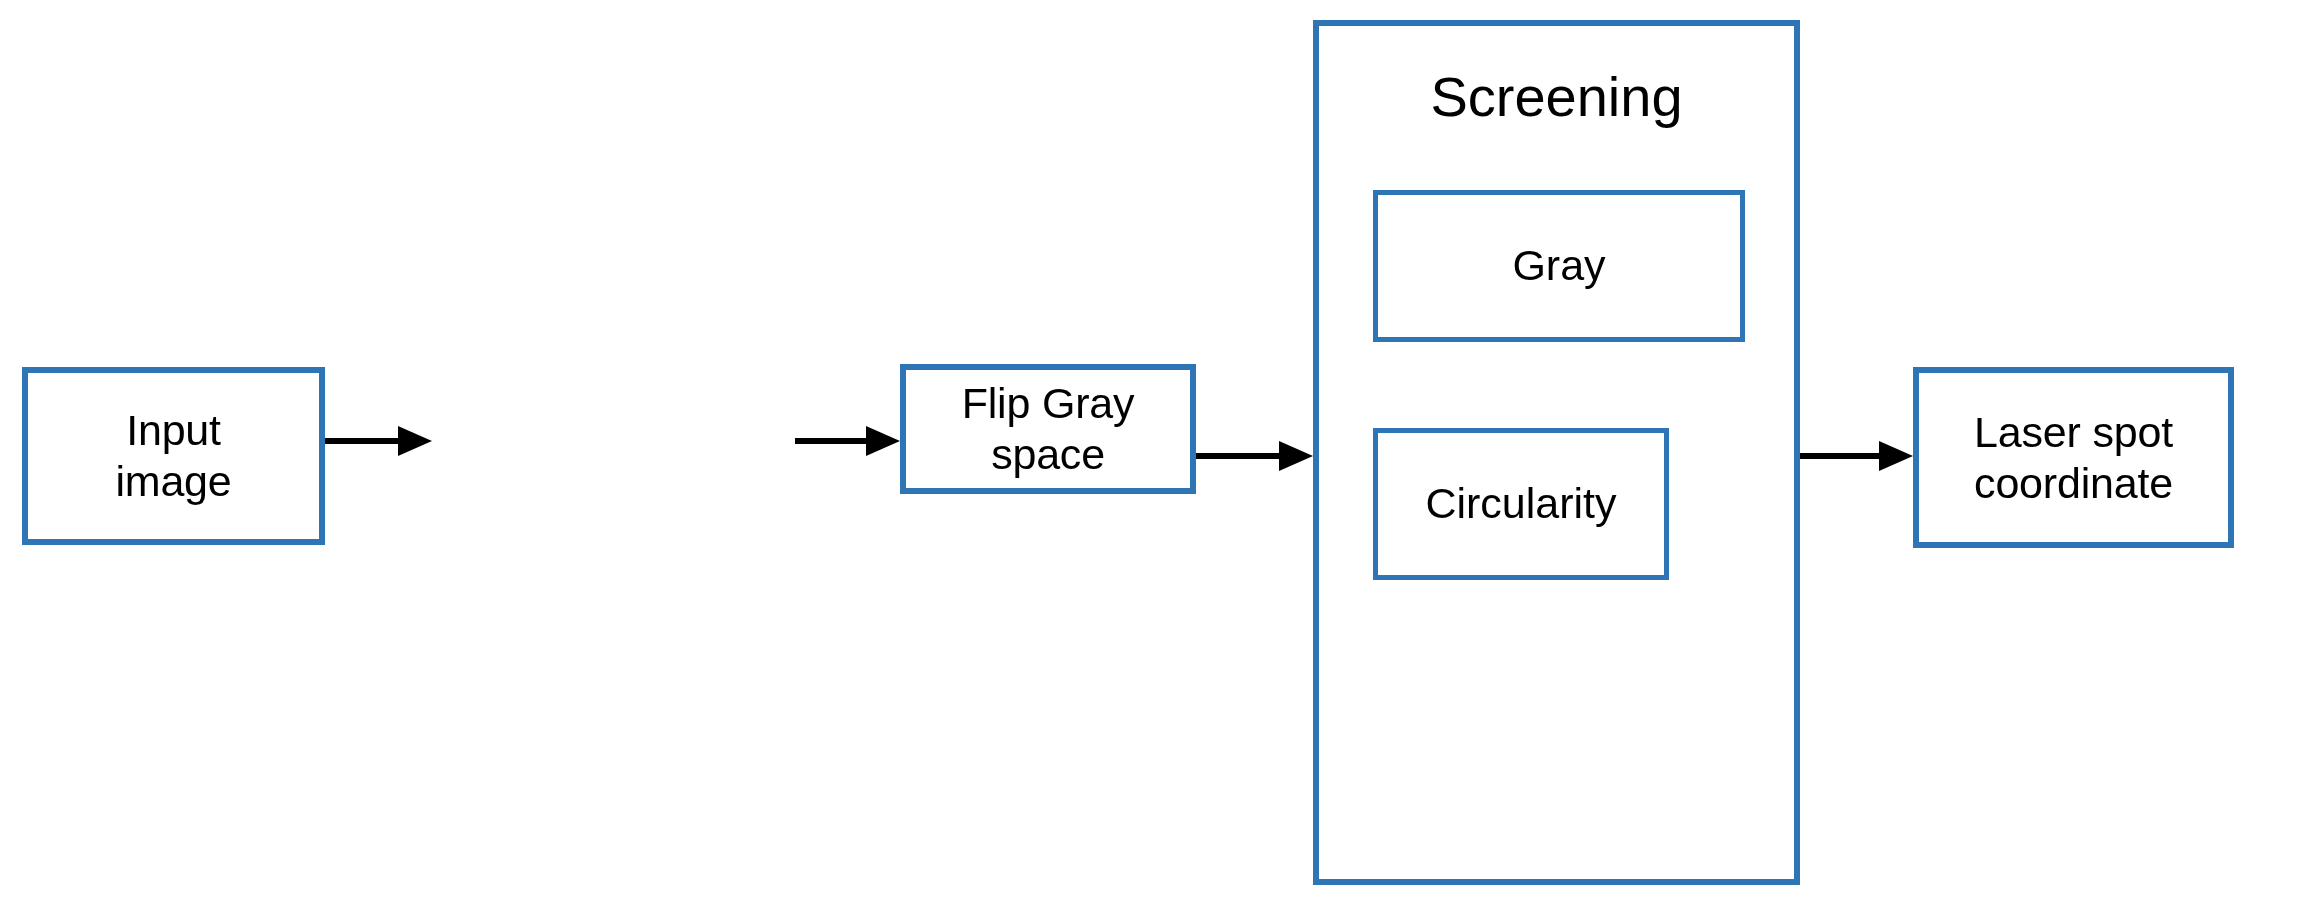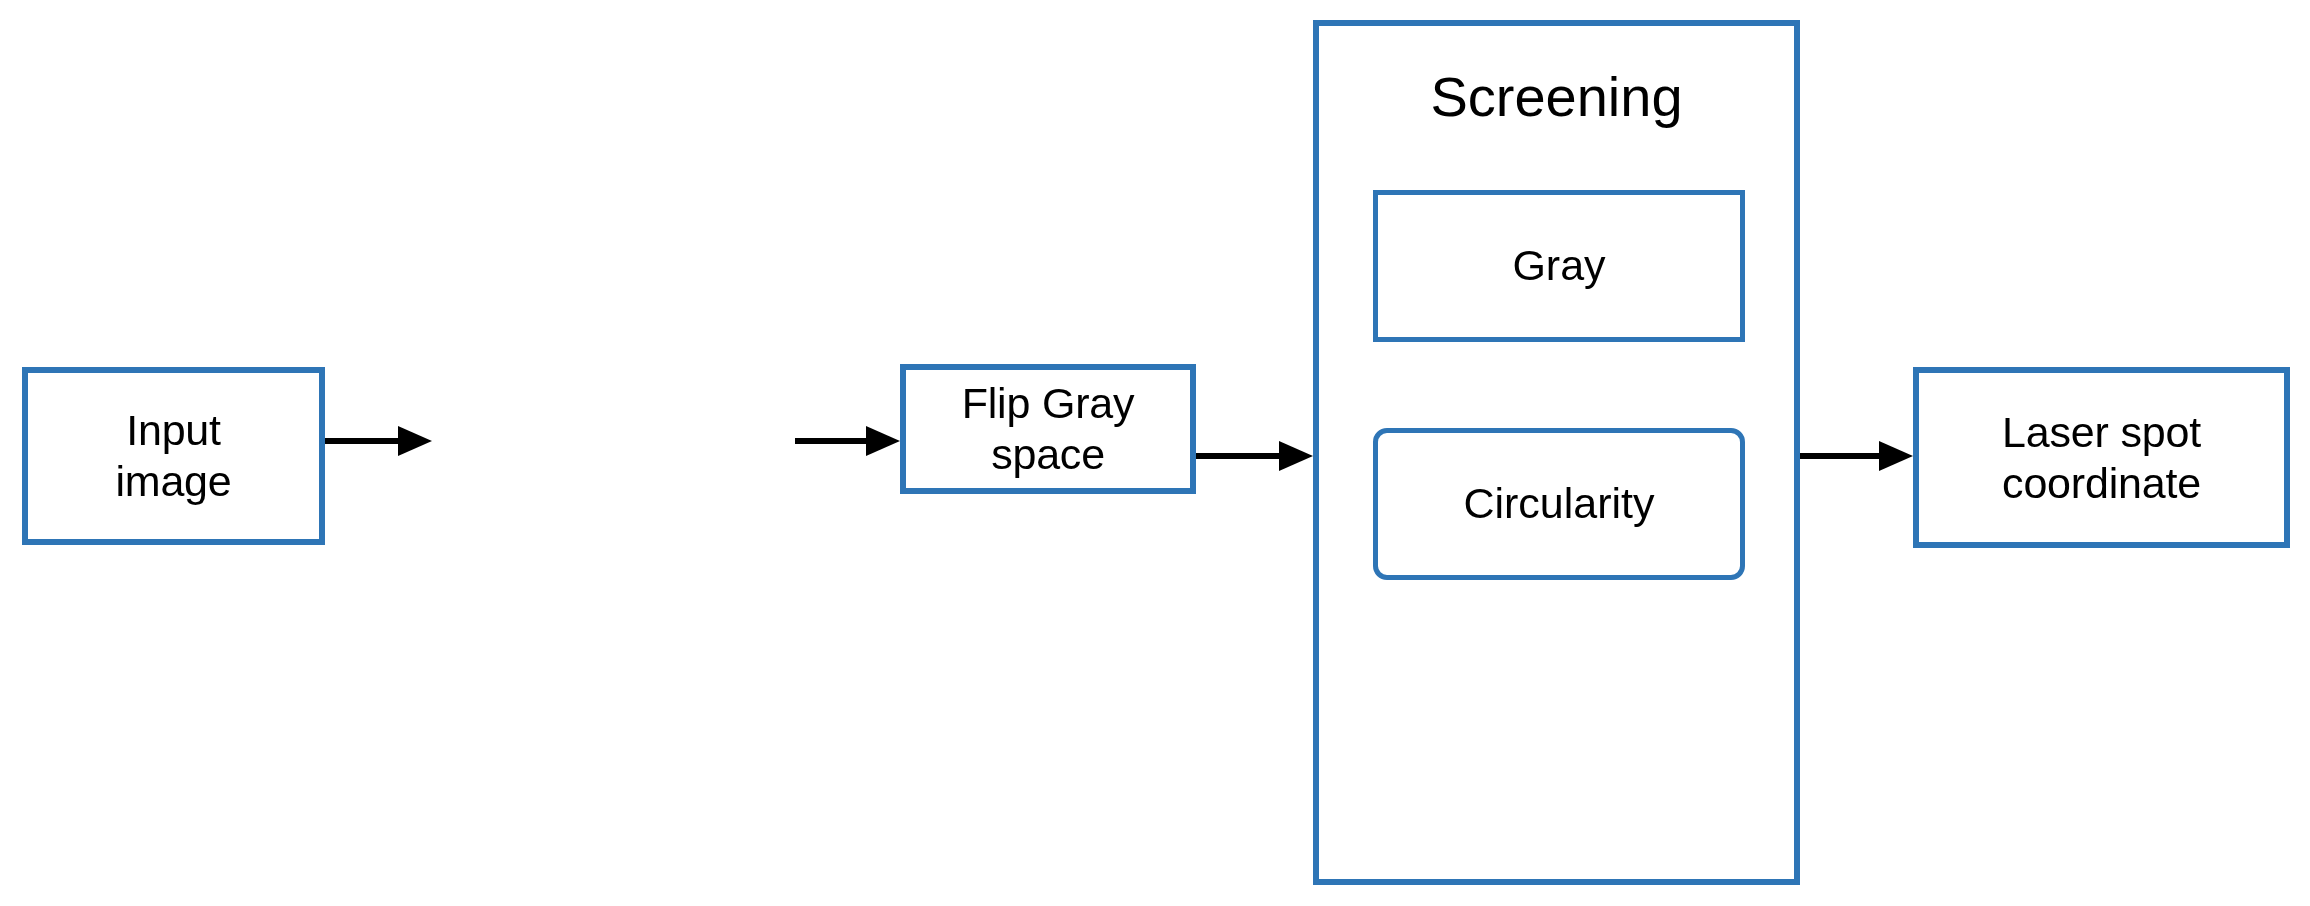--- a/index.html
+++ b/index.html
@@ -82,34 +82,34 @@
     <span class="node-label">Input
 image</span>
   </div>
 
 
   <div class="node" style="left: 900px; top: 364px; width: 296px; height: 130px; border-color: rgb(46, 117, 182); align-items: center;">
     <span class="node-label">Flip Gray
 space</span>
   </div>
 
-  <div class="node" style="left: 1913px; top: 367px; width: 377px; height: 181px; border-color: rgb(46, 117, 182); justify-content: center;">
+  <div class="node" style="left: 1913px; top: 367px; width: 321px; height: 181px; border-color: rgb(46, 117, 182); justify-content: center;">
     <span class="node-label">Laser spot
 coordinate</span>
   </div>
 
   <div class="group-box" style="left: 1313px; top: 20px; width: 487px; height: 865px; border-color: rgb(46, 117, 182);">
     <div class="group-title" style="top: 40px;">Screening</div>
   </div>
 
   <div class="subnode" style="left: 1373px; top: 190px; width: 372px; height: 152px; border-color: rgb(46, 117, 182);">
     <span class="subnode-label">Gray</span>
   </div>
 
-  <div class="subnode" style="left: 1373px; top: 428px; width: 372px; height: 152px; border-color: rgb(46, 117, 182); border-radius: 14px;">
+  <div class="subnode" style="left: 1373px; top: 428px; width: 296px; height: 152px; border-color: rgb(46, 117, 182);">
     <span class="subnode-label">Circularity</span>
   </div>
 
 
   <svg class="arrow" width="107" height="30" viewBox="0 0 107 30" style="left: 325px; top: 426px;">
       <line x1="0" y1="15" x2="77" y2="15" stroke="#000000" stroke-width="6"></line>
       <polygon points="73,0 107,15 73,30" fill="#000000"></polygon>
     </svg>
   <svg class="arrow" width="105" height="30" viewBox="0 0 105 30" style="left: 795px; top: 426px;">
       <line x1="0" y1="15" x2="75" y2="15" stroke="#000000" stroke-width="6"></line>

